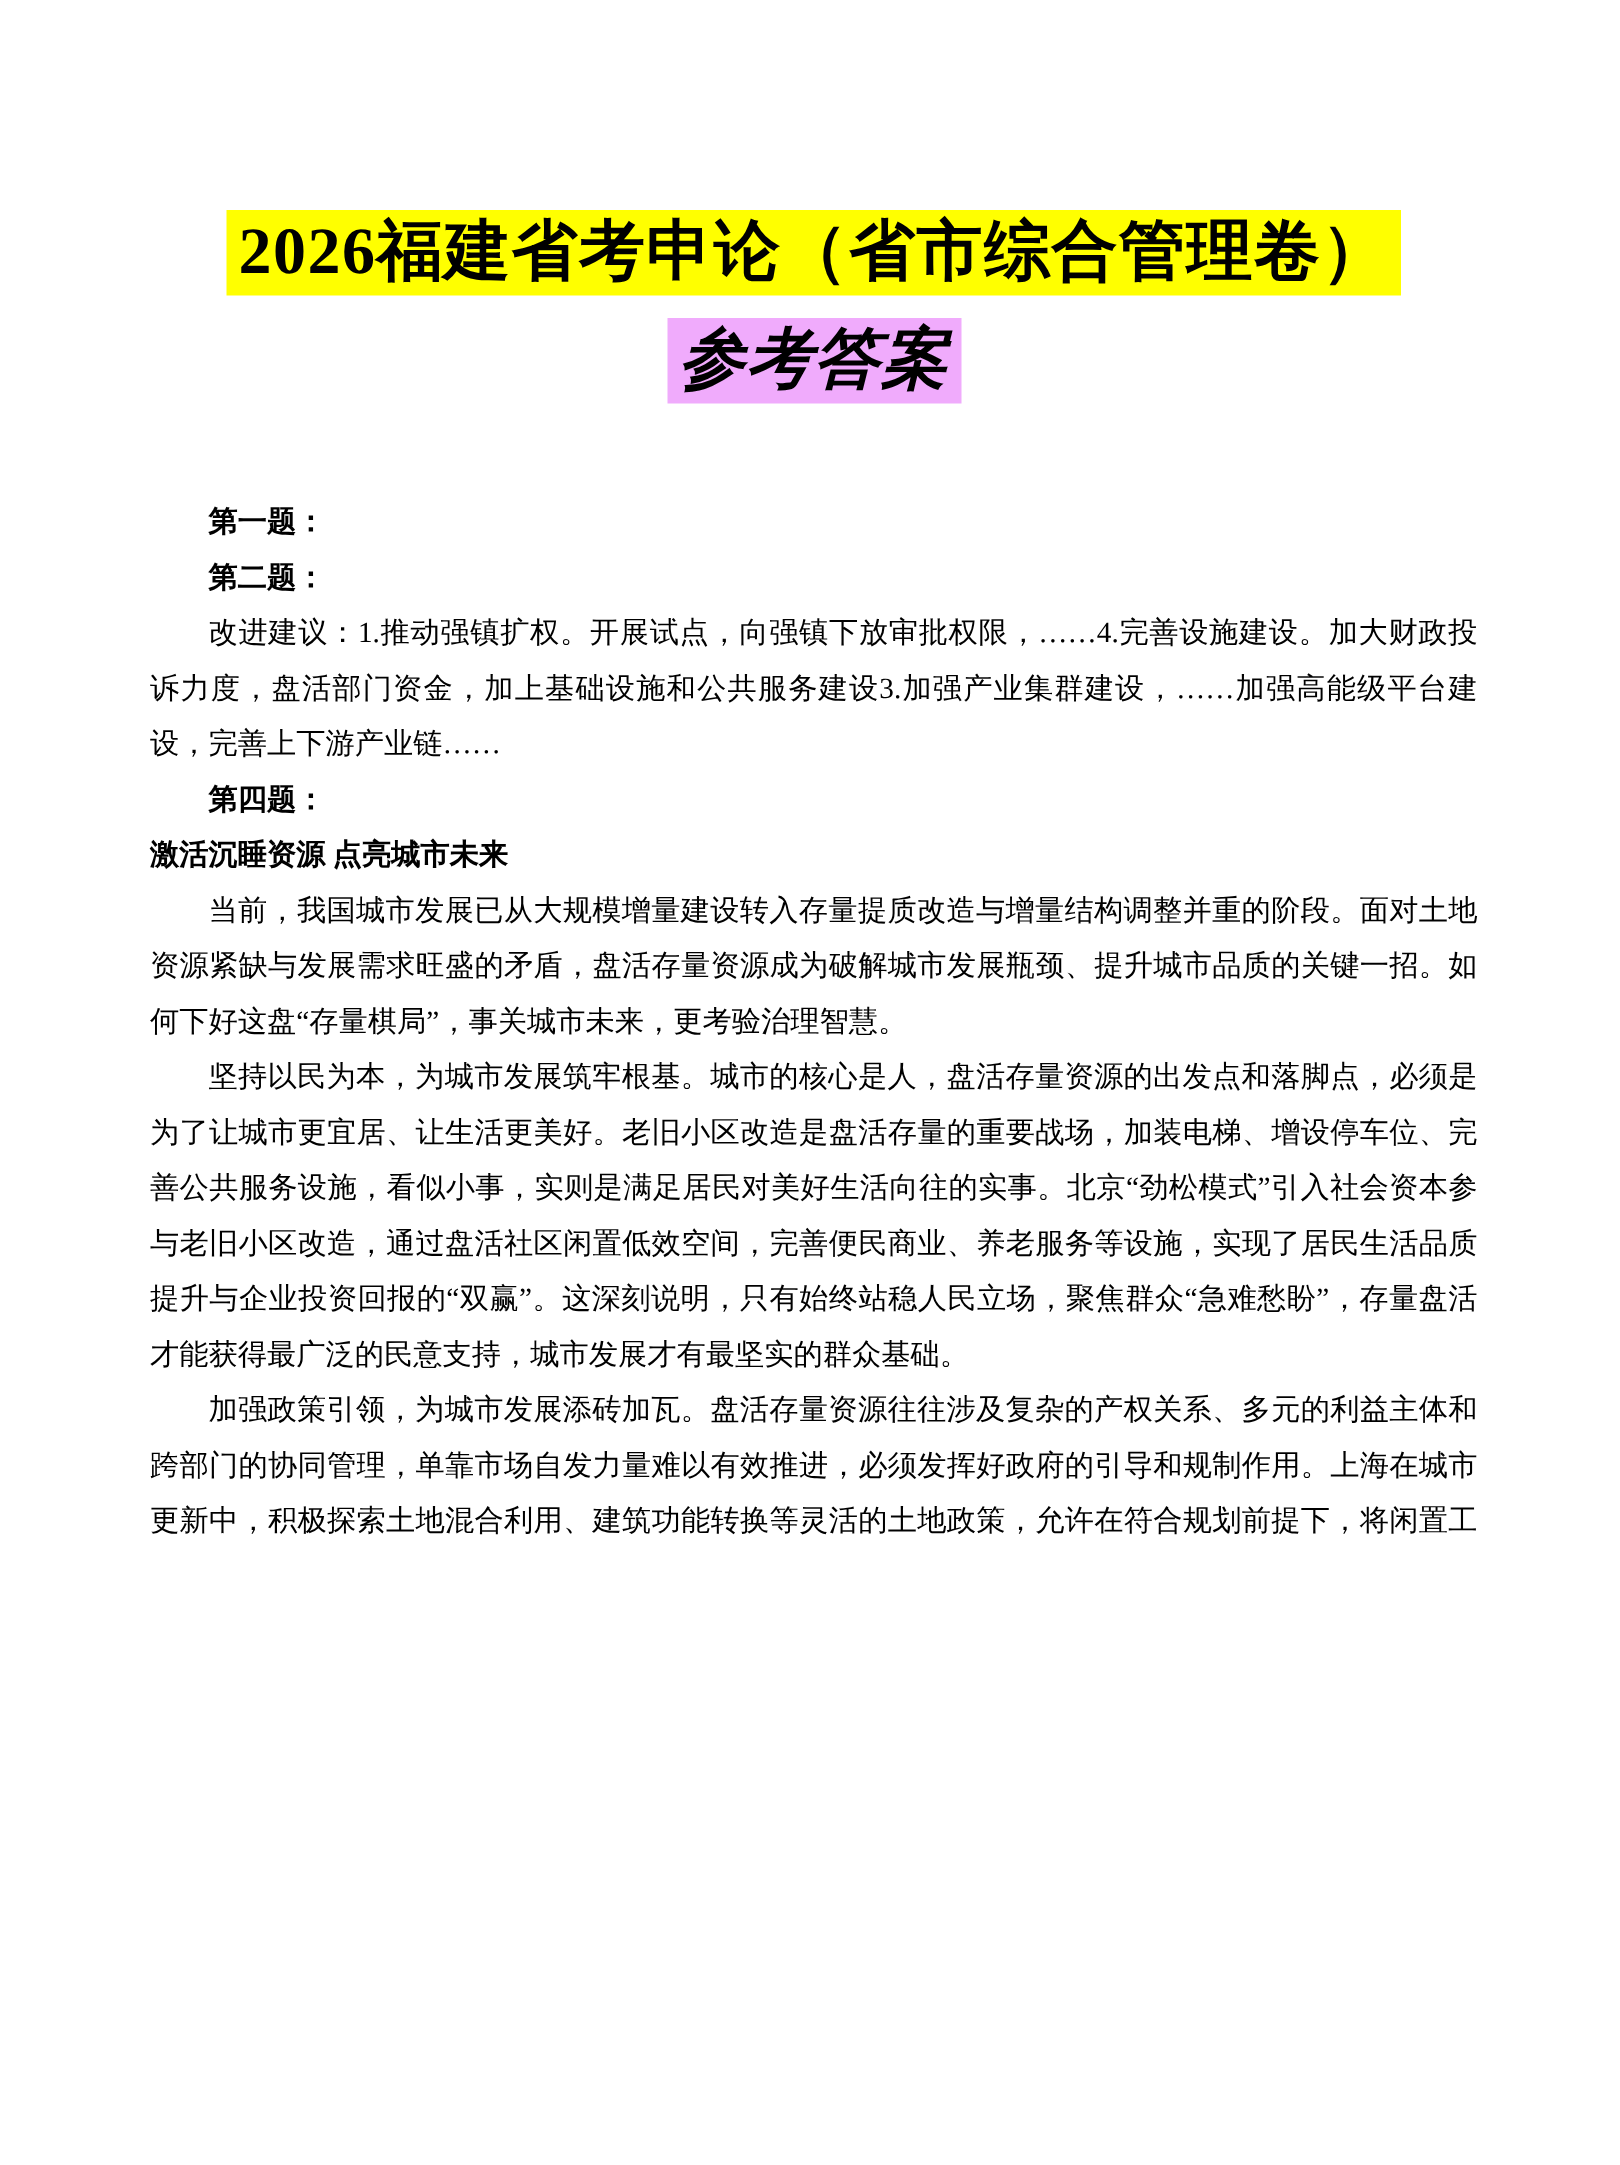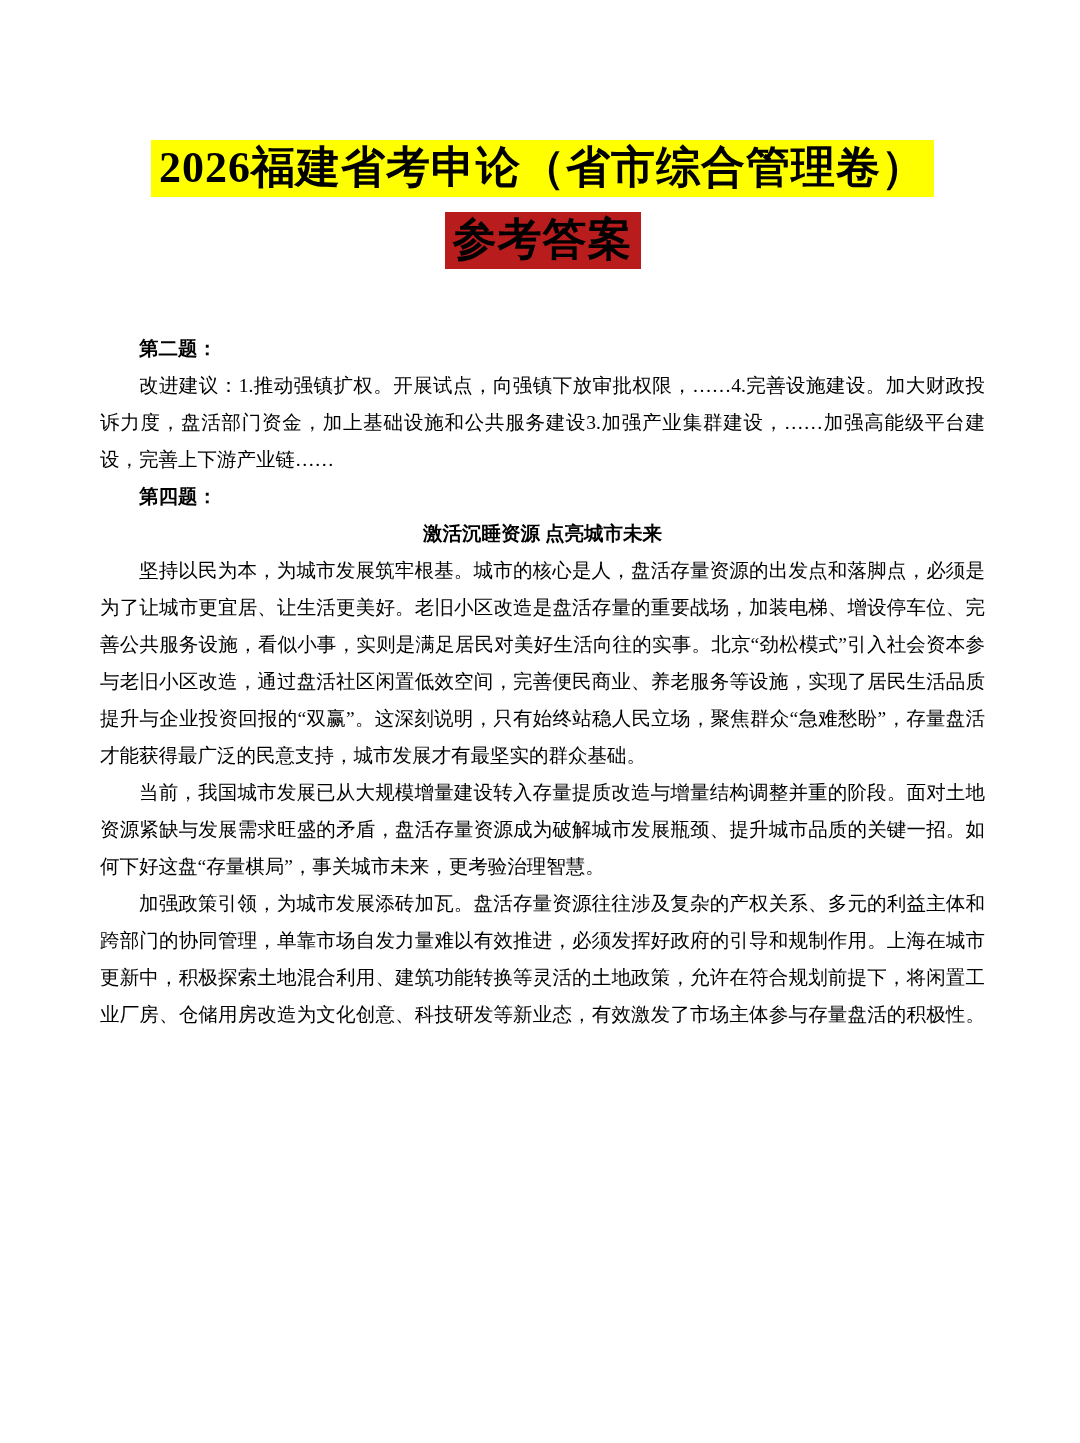--- a/index.html
+++ b/index.html
@@ -48,53 +48,54 @@
     font-weight: 700;
     text-indent: 2em;
   }
   .para {
     margin: 0;
     text-indent: 2em;
   }
   .essay-title {
     margin: 0;
     font-weight: 700;
-    text-align: center;
+    text-align: left;
     text-indent: 0;
   }
 </style>
 </head>
 <body>
 
 <div class="page">
 
   <div class="doc-title">
     <div class="t-line">
       <span class="hl" style="background: rgb(255, 255, 0);">2026福建省考申论（省市综合管理卷）</span>
     </div>
     <div class="t-line">
-      <span class="hl" style="background: #b91c1c;">参考答案</span>
+      <span class="hl" style="background: #f0abfc; font-style: italic;">参考答案</span>
     </div>
   </div>
 
   <div class="doc-body">
 
     <section class="sec">
+      <p class="sec-heading">第一题：</p>
     </section>
 
     <section class="sec">
       <p class="sec-heading">第二题：</p>
       <p class="para">改进建议：1.推动强镇扩权。开展试点，向强镇下放审批权限，……4.完善设施建设。加大财政投诉力度，盘活部门资金，加上基础设施和公共服务建设3.加强产业集群建设，……加强高能级平台建设，完善上下游产业链……</p>
     </section>
 
     <section class="sec">
     </section>
 
     <section class="sec">
       <p class="sec-heading">第四题：</p>
       <p class="para essay-title">激活沉睡资源 点亮城市未来</p>
+      <p class="para">当前，我国城市发展已从大规模增量建设转入存量提质改造与增量结构调整并重的阶段。面对土地资源紧缺与发展需求旺盛的矛盾，盘活存量资源成为破解城市发展瓶颈、提升城市品质的关键一招。如何下好这盘“存量棋局”，事关城市未来，更考验治理智慧。</p>
       <p class="para">坚持以民为本，为城市发展筑牢根基。城市的核心是人，盘活存量资源的出发点和落脚点，必须是为了让城市更宜居、让生活更美好。老旧小区改造是盘活存量的重要战场，加装电梯、增设停车位、完善公共服务设施，看似小事，实则是满足居民对美好生活向往的实事。北京“劲松模式”引入社会资本参与老旧小区改造，通过盘活社区闲置低效空间，完善便民商业、养老服务等设施，实现了居民生活品质提升与企业投资回报的“双赢”。这深刻说明，只有始终站稳人民立场，聚焦群众“急难愁盼”，存量盘活才能获得最广泛的民意支持，城市发展才有最坚实的群众基础。</p>
-      <p class="para">当前，我国城市发展已从大规模增量建设转入存量提质改造与增量结构调整并重的阶段。面对土地资源紧缺与发展需求旺盛的矛盾，盘活存量资源成为破解城市发展瓶颈、提升城市品质的关键一招。如何下好这盘“存量棋局”，事关城市未来，更考验治理智慧。</p>
       <p class="para">加强政策引领，为城市发展添砖加瓦。盘活存量资源往往涉及复杂的产权关系、多元的利益主体和跨部门的协同管理，单靠市场自发力量难以有效推进，必须发挥好政府的引导和规制作用。上海在城市更新中，积极探索土地混合利用、建筑功能转换等灵活的土地政策，允许在符合规划前提下，将闲置工业厂房、仓储用房改造为文化创意、科技研发等新业态，有效激发了市场主体参与存量盘活的积极性。政策创新如</p>
     </section>
 
   </div>
 </div>
 
 </body></html>

